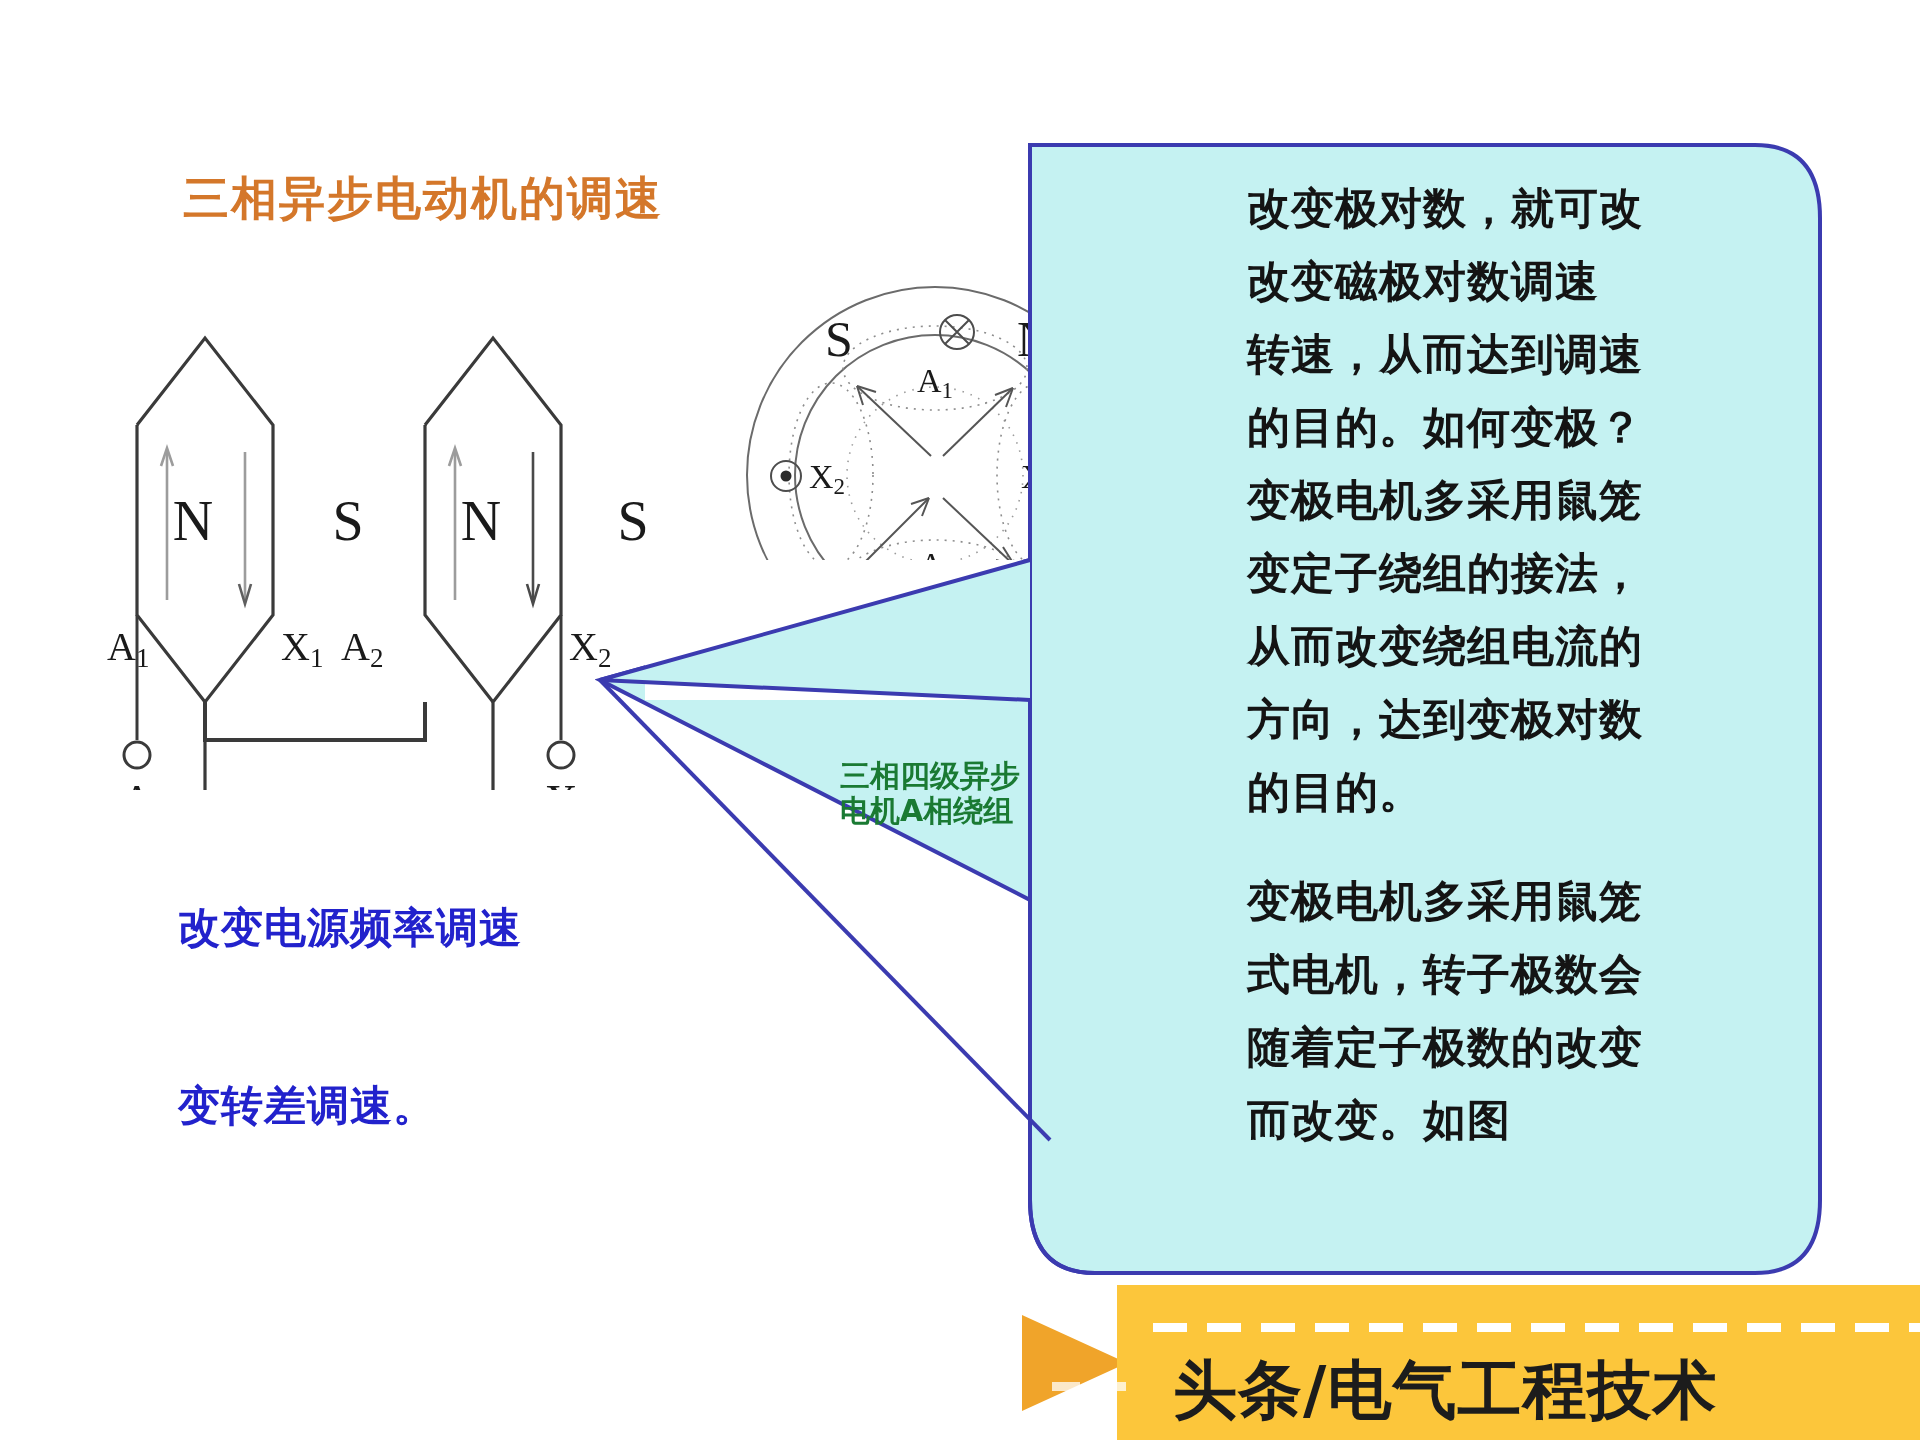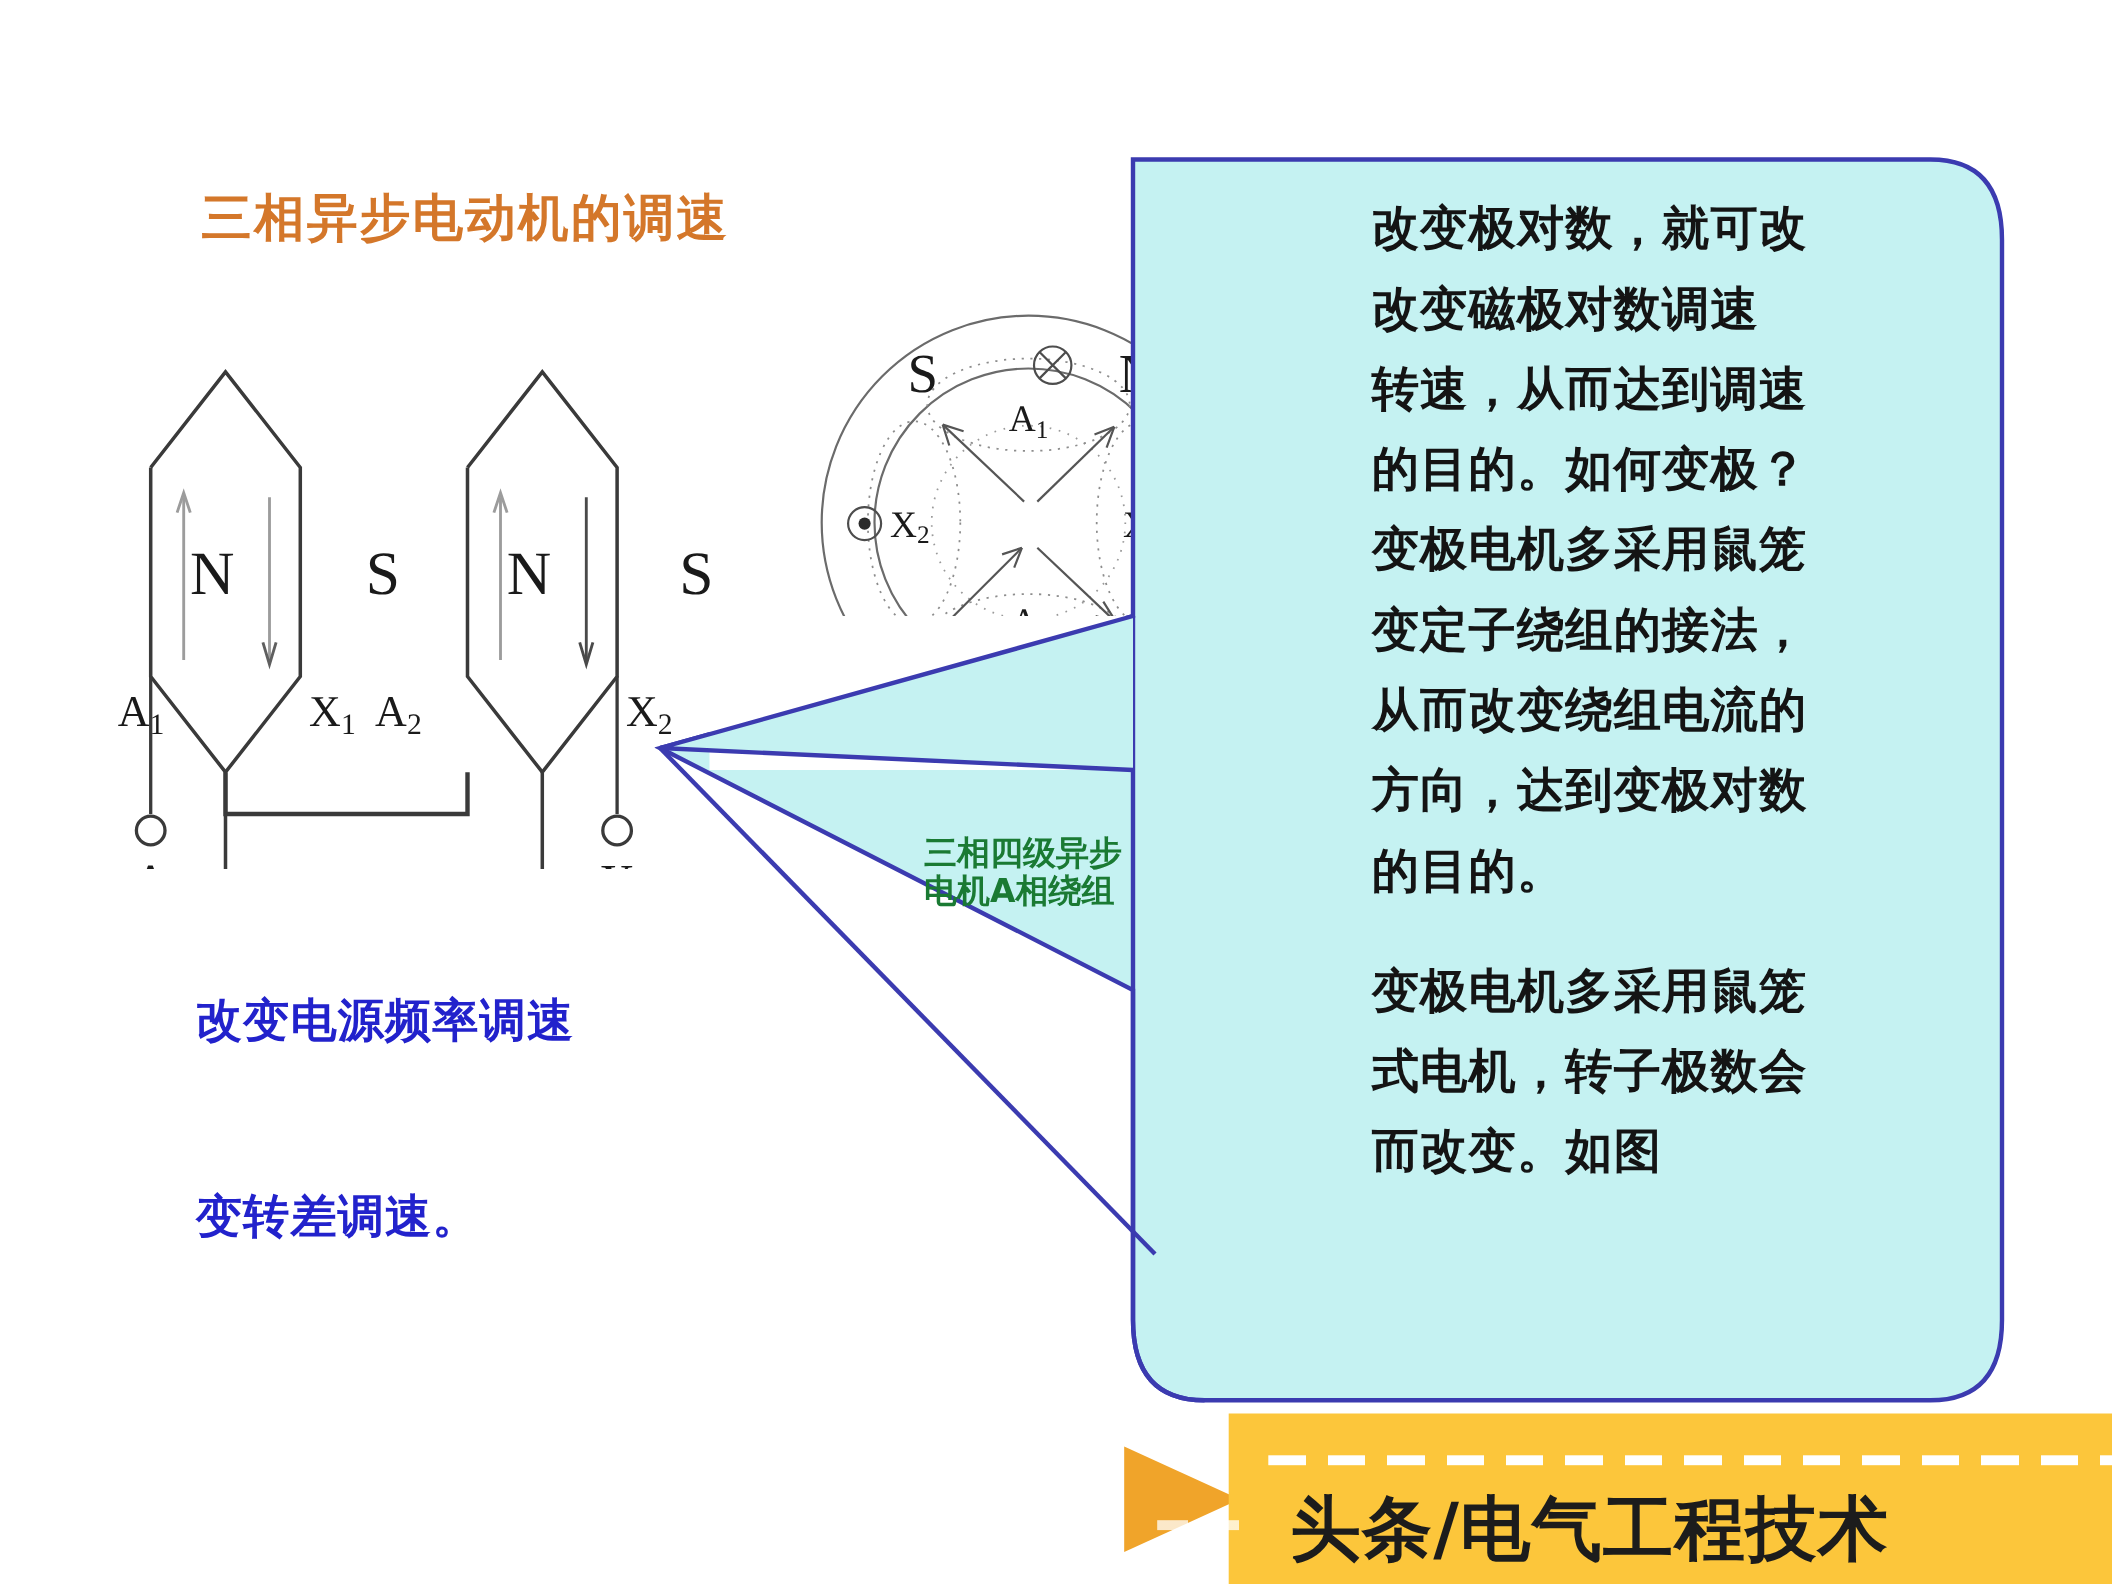--- a/index.html
+++ b/index.html
@@ -209,20 +209,21 @@
       <div>变极电机多采用鼠笼</div>
       <div>变定子绕组的接法，</div>
       <div>从而改变绕组电流的</div>
       <div>方向，达到变极对数</div>
       <div>的目的。</div>
     </div>
     <div class="gap"></div>
     <div class="para">
       <div>变极电机多采用鼠笼</div>
       <div>式电机，转子极数会</div>
+      <div>随着定子极数的改变</div>
       <div>而改变。如图</div>
     </div>
   </div>
 
   <svg id="coil-diagram" viewBox="0 0 560 520">
     <g stroke="#3a3a3a" stroke-width="3.2" fill="none" stroke-linejoin="miter">
 
       <path d="M 42 155 L 110 68 L 178 155 L 178 345 L 110 432 L 110 520"></path>
       <path d="M 42 155 L 42 345 L 110 432"></path>
 

